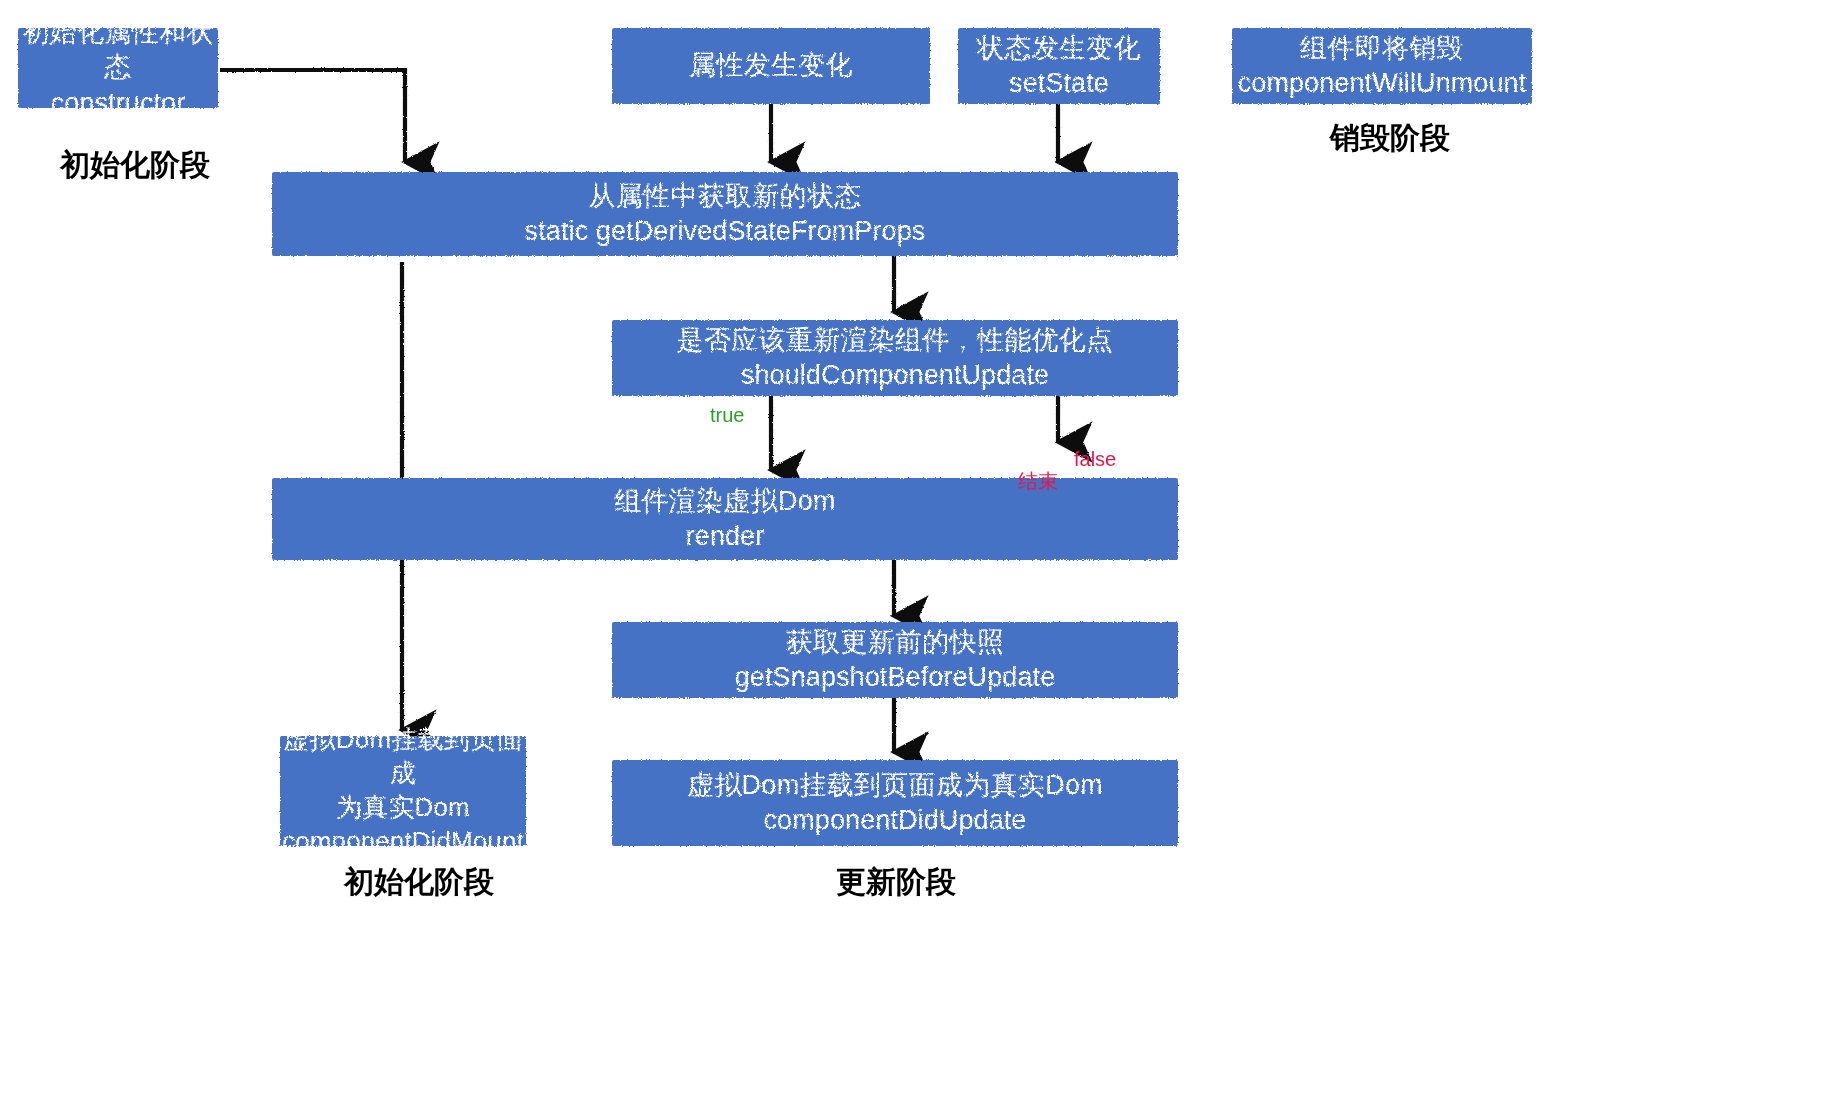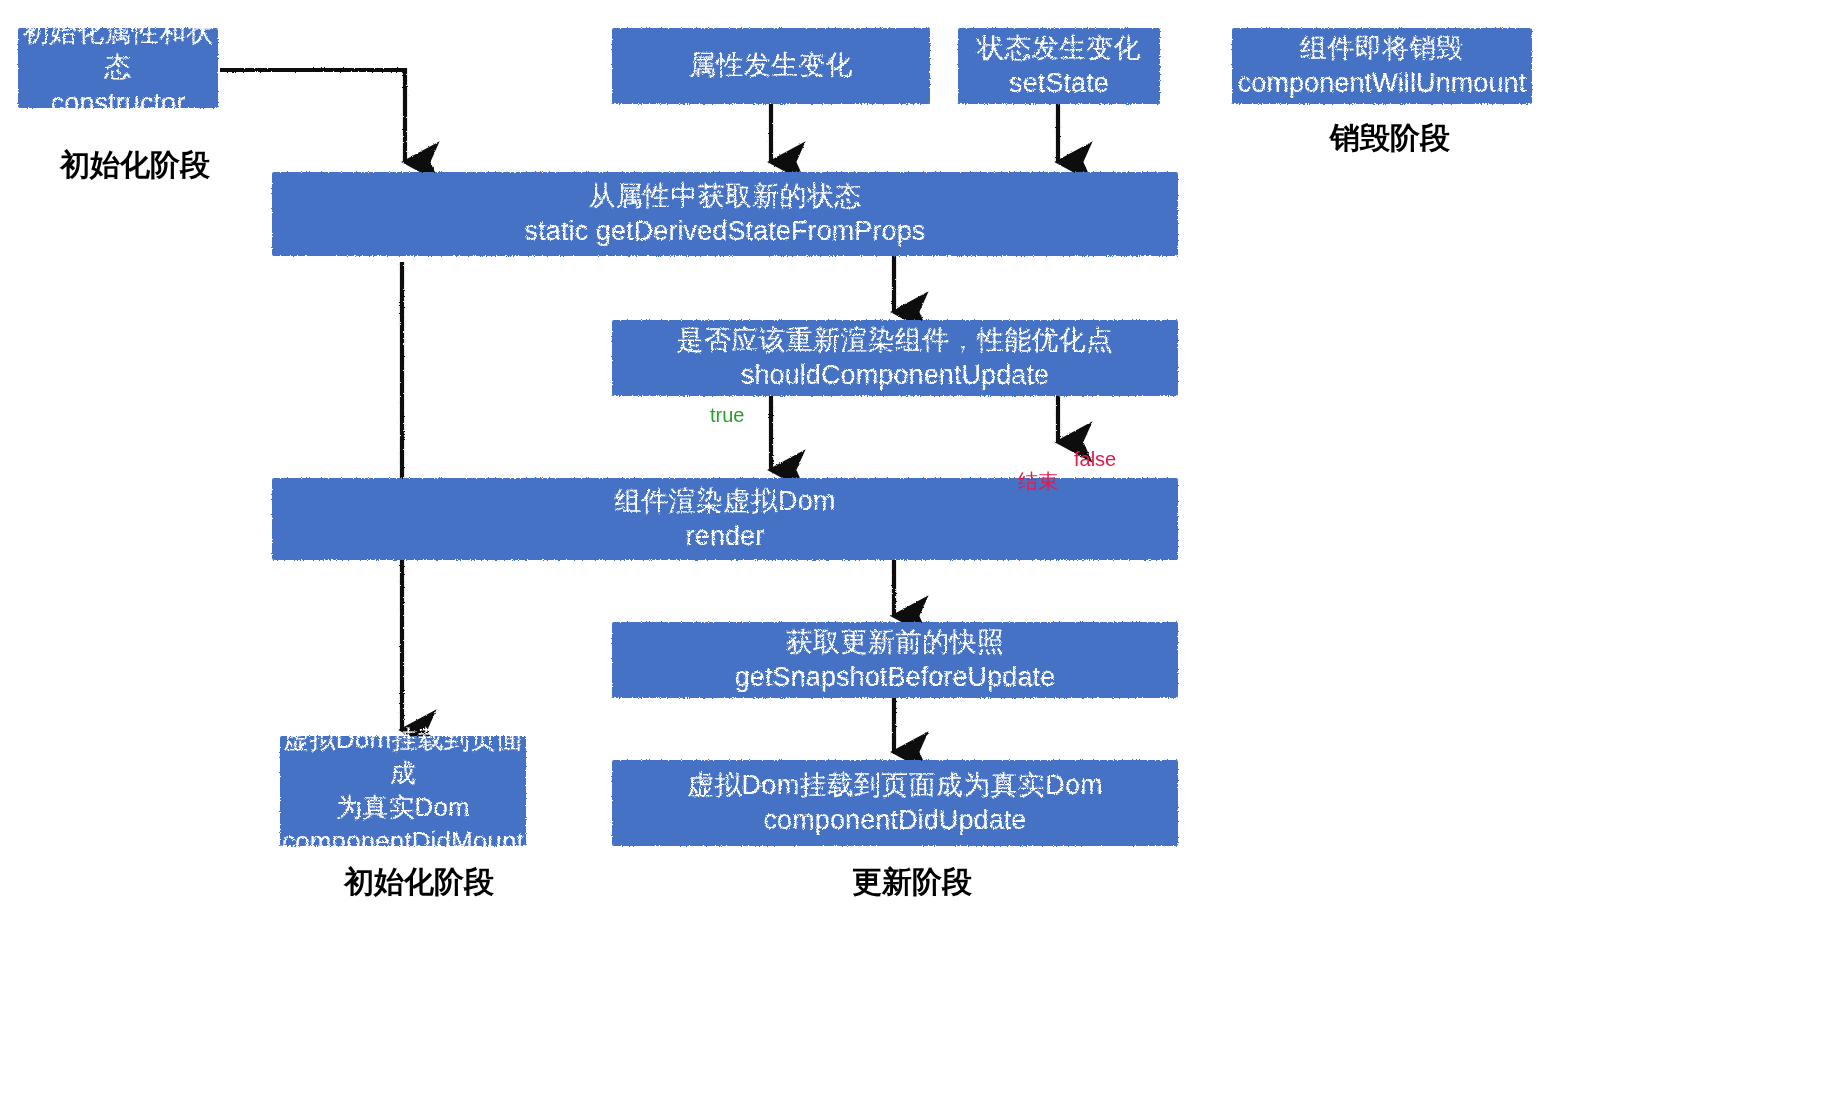--- a/index.html
+++ b/index.html
@@ -165,15 +165,15 @@
   <div class="edge-label red" style="left:1074px; top:404px;">false</div>
 
   <div class="edge-label red" style="left:1018px; top:424px;">结束</div>
 
   <div class="phase-label" style="left:40px; top:145px;margin-left:20px;">初始化阶段</div>
 
   <div class="phase-label" style="left:1330px; top:118px;text-align:right;">销毁阶段</div>
 
   <div class="phase-label" style="left:344px; top:862px;">初始化阶段</div>
 
-  <div class="phase-label" style="left:836px; top:862px;margin-left:16px;">更新阶段</div>
+  <div class="phase-label" style="left:836px; top:862px;">更新阶段</div>
 
 </div>
 
 </body></html>

